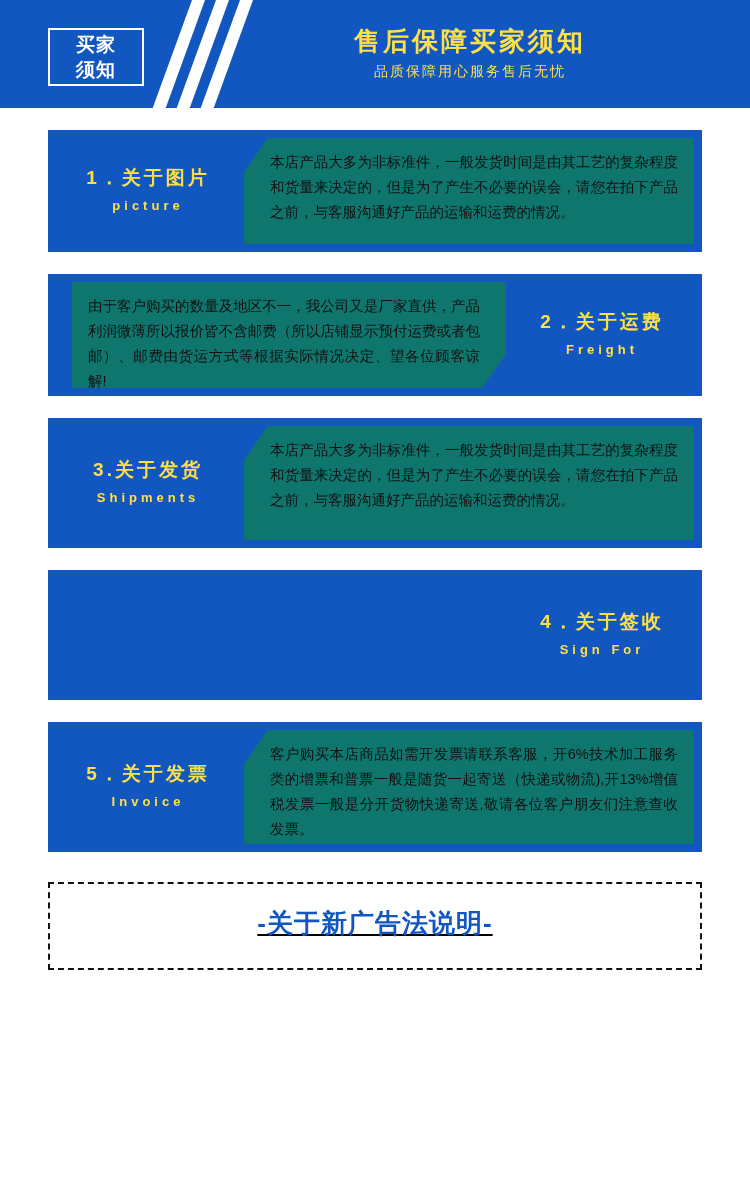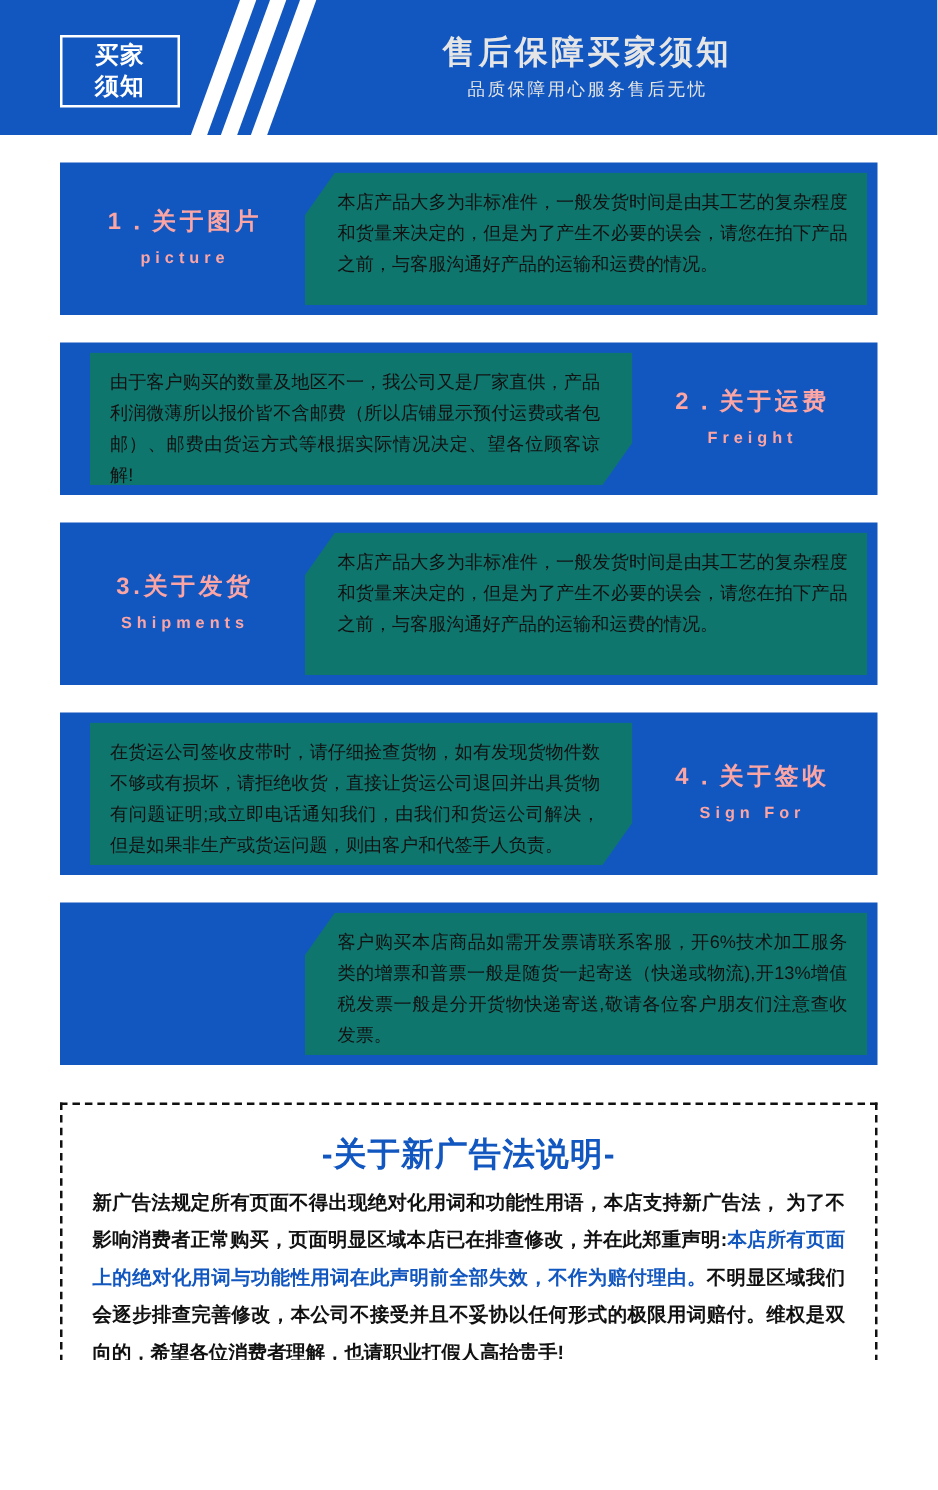--- a/index.html
+++ b/index.html
@@ -11,20 +11,21 @@
     height: 1192px;
     background: #ffffff;
     font-family: "Liberation Sans", sans-serif;
     -webkit-font-smoothing: antialiased;
   }
   .page {
     position: relative;
     width: 750px;
     height: 1088px;
     overflow: hidden;
+    text-decoration: underline;
   }
 
   
   .header {
     position: relative;
     width: 750px;
     height: 108px;
     background: #1257c0;
     overflow: hidden;
   }
@@ -55,21 +56,21 @@
   }
   .slash.s1 { left: 172px; }
   .slash.s2 { left: 196px; }
   .slash.s3 { left: 220px; }
   .header-titles {
     position: absolute;
     left: 255px;
     top: 24px;
     width: 430px;
     text-align: center;
-    color: #e5e5e5;
+    color: #fde047;
   }
   .header-main {
     font-size: 26px;
     font-weight: bold;
     letter-spacing: 3px;
     line-height: 34px;
   }
   .header-sub {
     font-size: 14px;
     letter-spacing: 2px;
@@ -86,21 +87,21 @@
   }
   .section .label {
     position: absolute;
     top: 0;
     height: 122px;
     width: 200px;
     display: flex;
     flex-direction: column;
     align-items: center;
     justify-content: center;
-    color: #fca5a5;
+    color: #fde047;
     z-index: 3;
   }
   .label .cn {
     font-size: 19px;
     font-weight: bold;
     letter-spacing: 3px;
     line-height: 30px;
     white-space: nowrap;
   }
   .label .en {
@@ -222,29 +223,29 @@
     <div class="panel">
       <p>本店产品大多为非标准件，一般发货时间是由其工艺的复杂程度和货量来决定的，但是为了产生不必要的误会，请您在拍下产品之前，与客服沟通好产品的运输和运费的情况。</p>
     </div>
   </div>
 
   <div class="section sec-right tall">
     <div class="label">
       <div class="cn">4．关于签收</div>
       <div class="en">Sign For</div>
     </div>
-    <div class="panel">
-      <p>在货运公司签收皮带时，请仔细捡查货物，如有发现货物件数不够或有损坏，请拒绝收货，直接让货运公司退回并出具货物有问题证明;或立即电话通知我们，由我们和货运公司解决，但是如果非生产或货运问题，则由客户和代签手人负责。</p>
-    </div>
   </div>
 
   <div class="section sec-left tall">
+    <div class="label">
+      <div class="cn">5．关于发票</div>
+      <div class="en">Invoice</div>
+    </div>
     <div class="panel">
       <p>客户购买本店商品如需开发票请联系客服，开6%技术加工服务类的增票和普票一般是随货一起寄送（快递或物流),开13%增值税发票一般是分开货物快递寄送,敬请各位客户朋友们注意查收发票。</p>
     </div>
   </div>
 
   <div class="notice">
     <div class="notice-title">-关于新广告法说明-</div>
-    <div class="notice-body"><span>新广告法规定所有页面不得出现绝对化用词和功能性用语，本店支持新广告法， 为了不影响消费者正常购买，页面明显区域本店已在排查修改，并在此郑重声明:</span><span class="hl">本店所有页面上的绝对化用词与功能性用词在此声明前全部失效，不作为赔付理由。</span><span>不明显区域我们会逐步排查完善修改，本公司不接受并且不妥协以任何形式的极限用词赔付。维权是双向的，希望各位消费者理解，也请职业打假人高抬贵手!</span></div>
   </div>
 
 </div>
 
 </body></html>

